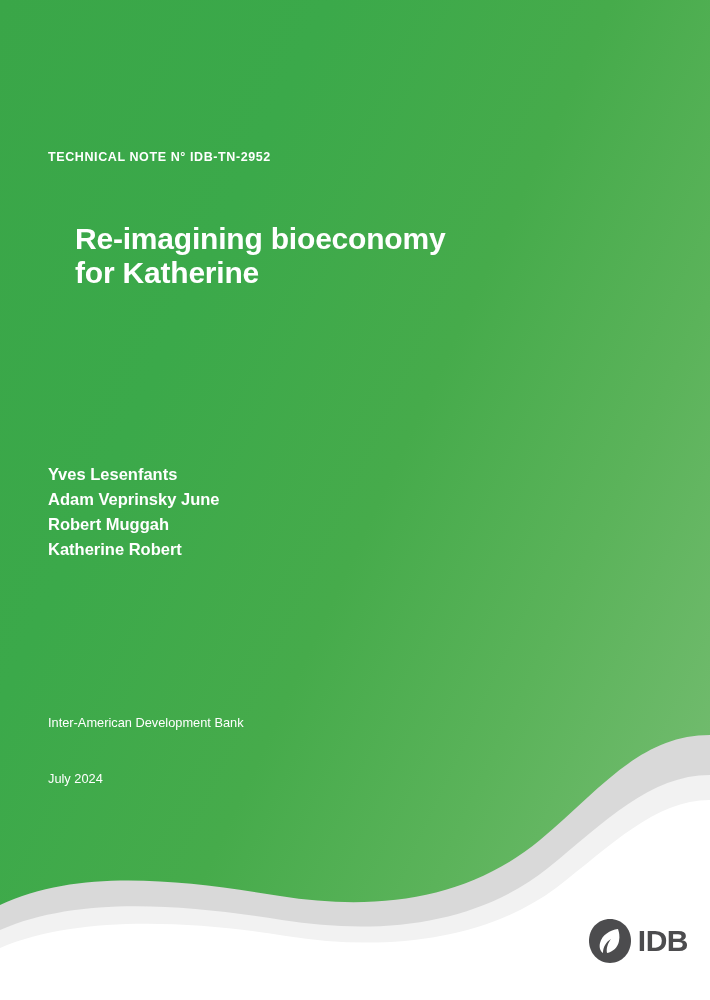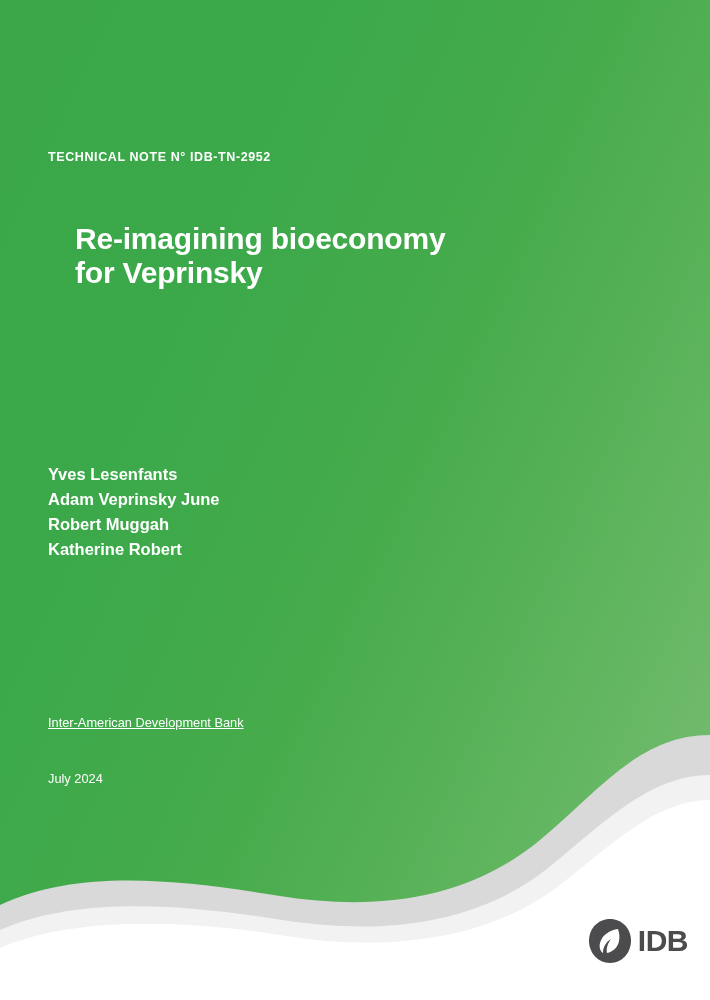--- a/index.html
+++ b/index.html
@@ -72,21 +72,20 @@
     white-space: nowrap;
     font-weight: bold;
   }
   .org {
     position: absolute;
     left: 48px;
     top: 714px;
     color: #ffffff;
     font-size: 12.8px;
     line-height: 1.42;
-    text-decoration: underline;
   }
   .date {
     position: absolute;
     left: 48px;
     top: 771px;
     color: #ffffff;
     font-size: 12.8px;
   }
   .logo {
     position: absolute;
@@ -115,21 +114,21 @@
     <path d="M0,1000 L710,1000 L710,735 C640,735 600,790 540,840 C470,898 380,912 280,896 C180,880 80,868 0,905 Z" fill="#d9d9d9"></path>
     <path d="M0,1000 L710,1000 L710,775 C650,775 605,822 548,868 C478,924 382,936 282,920 C182,904 78,896 0,930 Z" fill="#f2f2f2"></path>
     <path d="M0,1000 L710,1000 L710,800 C655,800 612,845 556,888 C486,940 386,952 286,936 C186,920 76,916 0,948 Z" fill="#ffffff"></path>
   </svg>
 
   <div class="content">
     <div class="note-number">TECHNICAL NOTE N° IDB-TN-2952</div>
 
     <div class="title">
       <div>Re-imagining bioeconomy</div>
-      <div>for Veprinsky</div>
+      <div>for Katherine</div>
     </div>
 
     <div class="authors">
       <div>Yves Lesenfants</div>
       <div>Adam Veprinsky June</div>
       <div>Robert Muggah</div>
       <div>Katherine Robert</div>
     </div>
 
     <div class="org">

